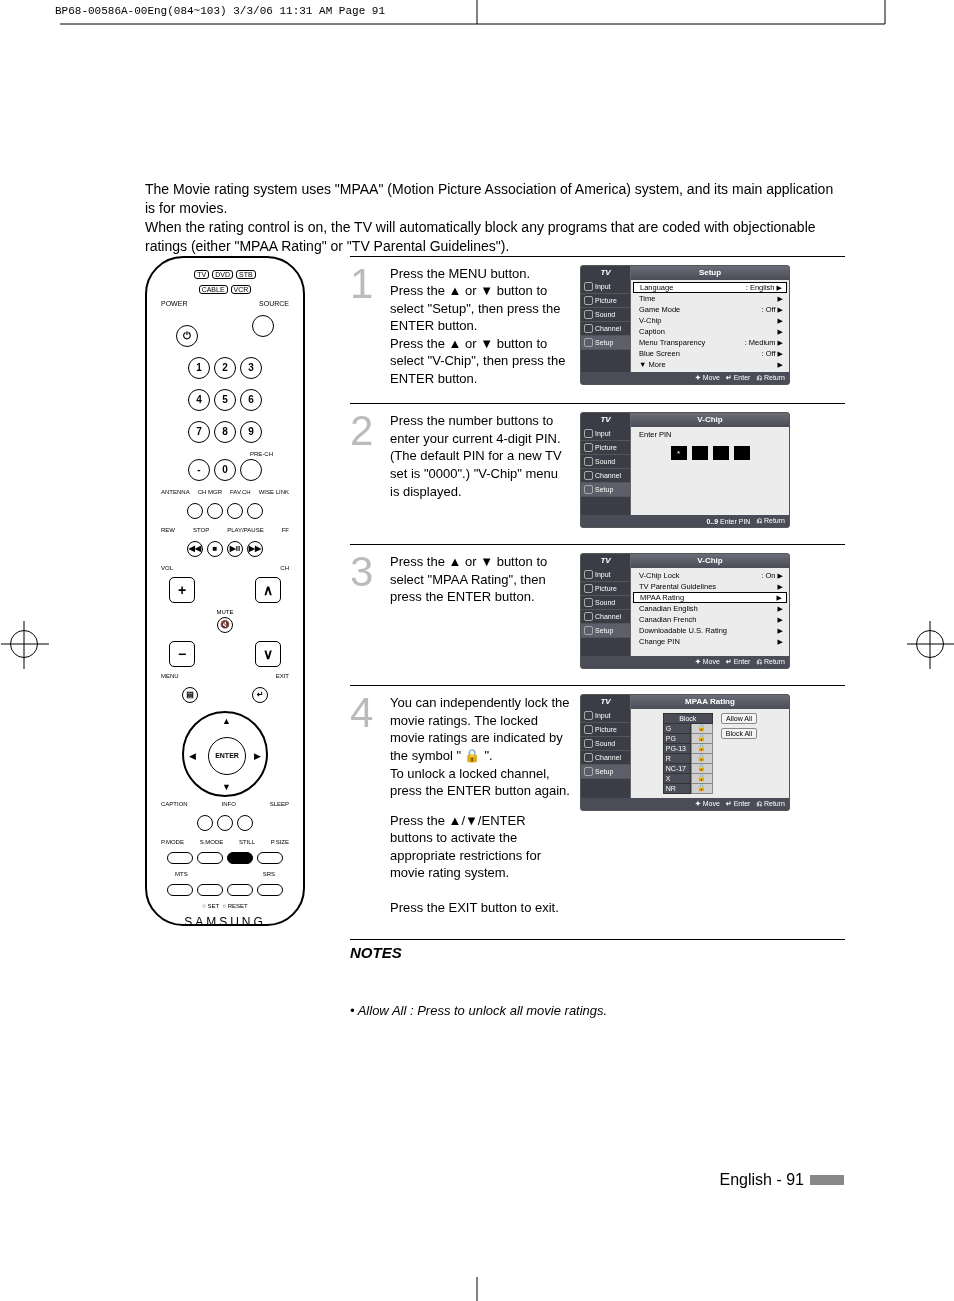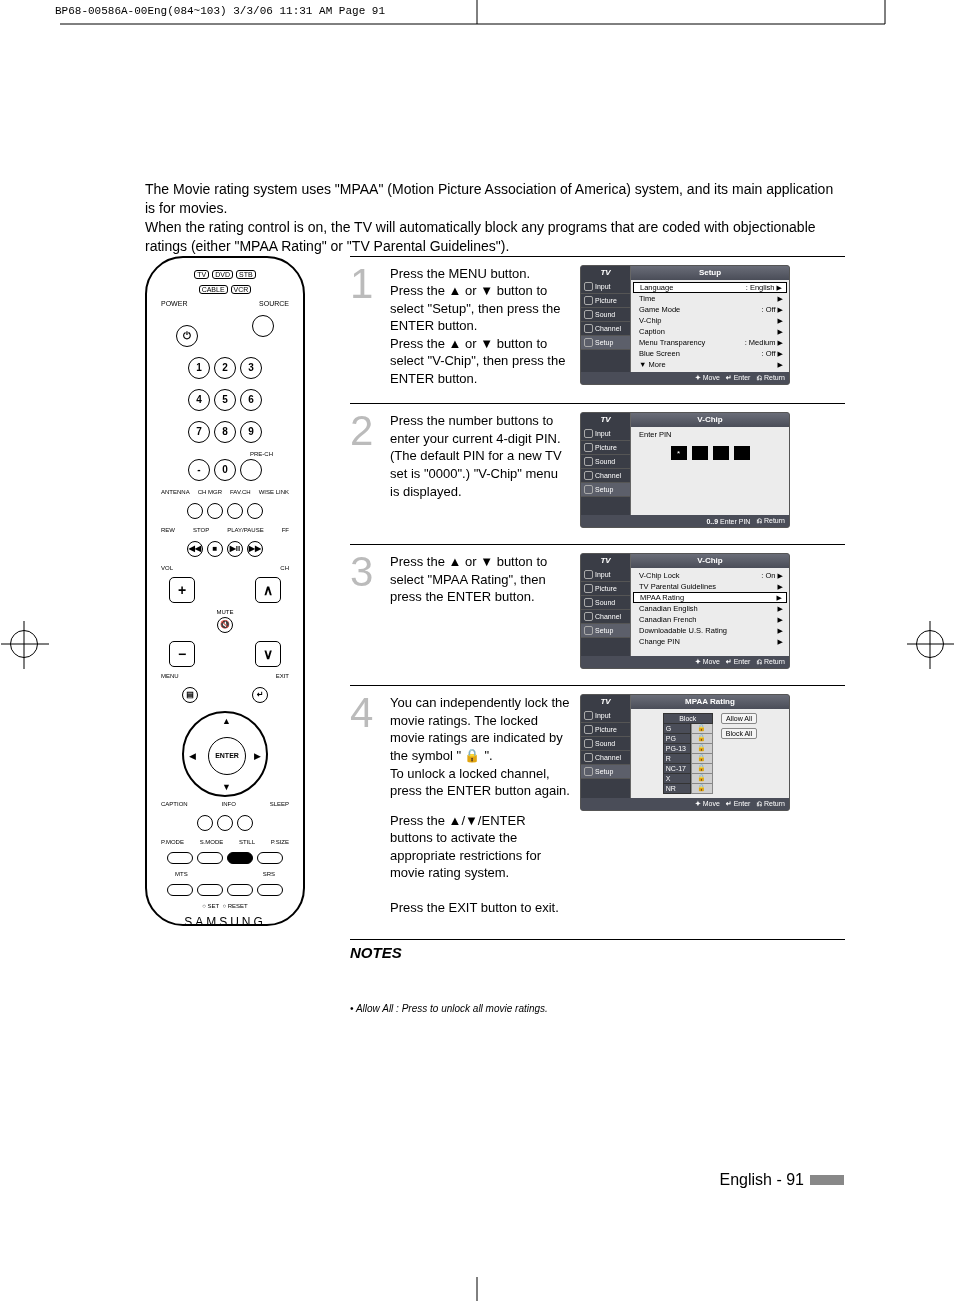--- a/index.html
+++ b/index.html
@@ -55,21 +55,21 @@
   .mpaa-grid { font-size:7px; }
   .mpaa-grid .hdr { background:#4a4d58; color:#fff; text-align:center; padding:1px 6px; border:1px solid #333; }
   .mpaa-grid .r { display:flex; }
   .mpaa-grid .r .lab { background:#4a4d58; color:#fff; width:28px; padding:1px 2px; border:1px solid #333; border-top:none; }
   .mpaa-grid .r .cell { width:22px; border:1px solid #888; border-top:none; background:#d0d0d0; text-align:center; font-size:7px; }
   .mpaa-btns { display:flex; flex-direction:column; gap:4px; font-size:7px; }
   .mpaa-btn { background:#f4f4f4; border:1px solid #888; padding:1px 4px; border-radius:2px; text-align:center; }
 
   .notes { margin-top:6px; }
   .notes-title { font-weight:bold; font-style:italic; font-size:15px; border-top:1px solid #000; padding-top:4px; margin-bottom:4px; }
-  .notes ul { list-style:none; font-style:italic; font-size:10px;margin-top:42px; }
+  .notes ul { list-style:none; font-style:italic; font-size:13px;margin-top:42px; }
   .notes li::before { content:"•  "; }
 
   .footer { position:absolute; bottom:112px; right:110px; font-size:16px; display:flex; align-items:center; gap:6px; }
   .footer .bar { width:34px; height:10px; background:#888; }
 
   .reg-mark { position:absolute; width:28px; height:28px; border:1px solid #000; border-radius:50%; }
   .reg-mark::before, .reg-mark::after { content:""; position:absolute; background:#000; }
   .reg-mark::before { left:50%; top:-10px; width:1px; height:48px; transform:translateX(-0.5px); }
   .reg-mark::after  { top:50%; left:-10px; height:1px; width:48px; transform:translateY(-0.5px); }
 </style>

